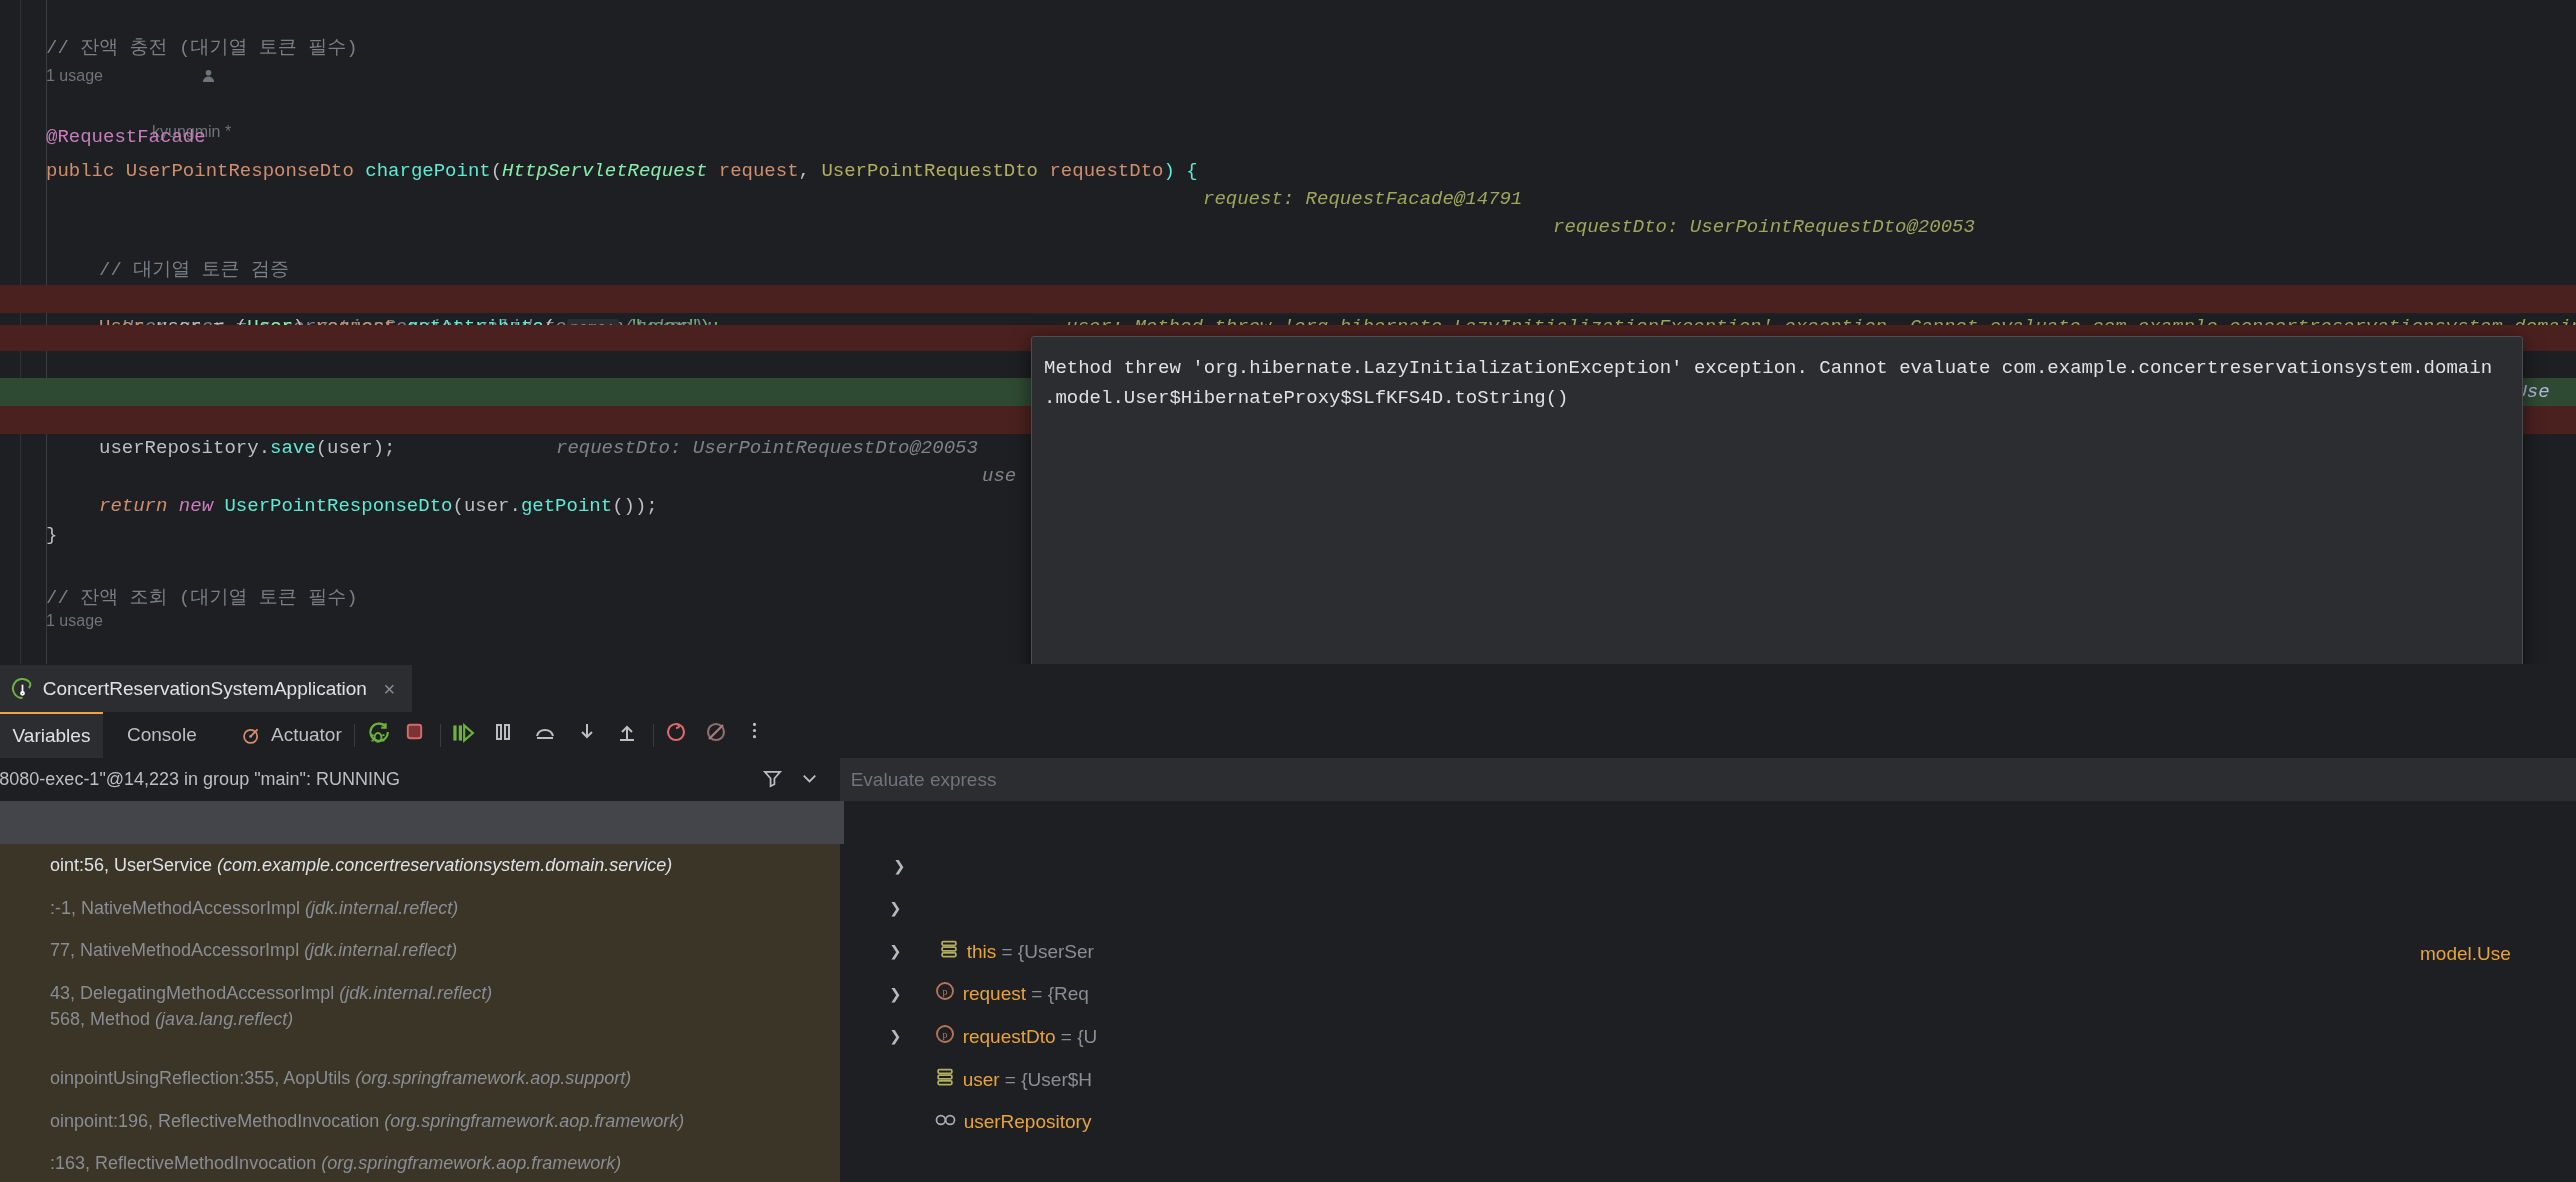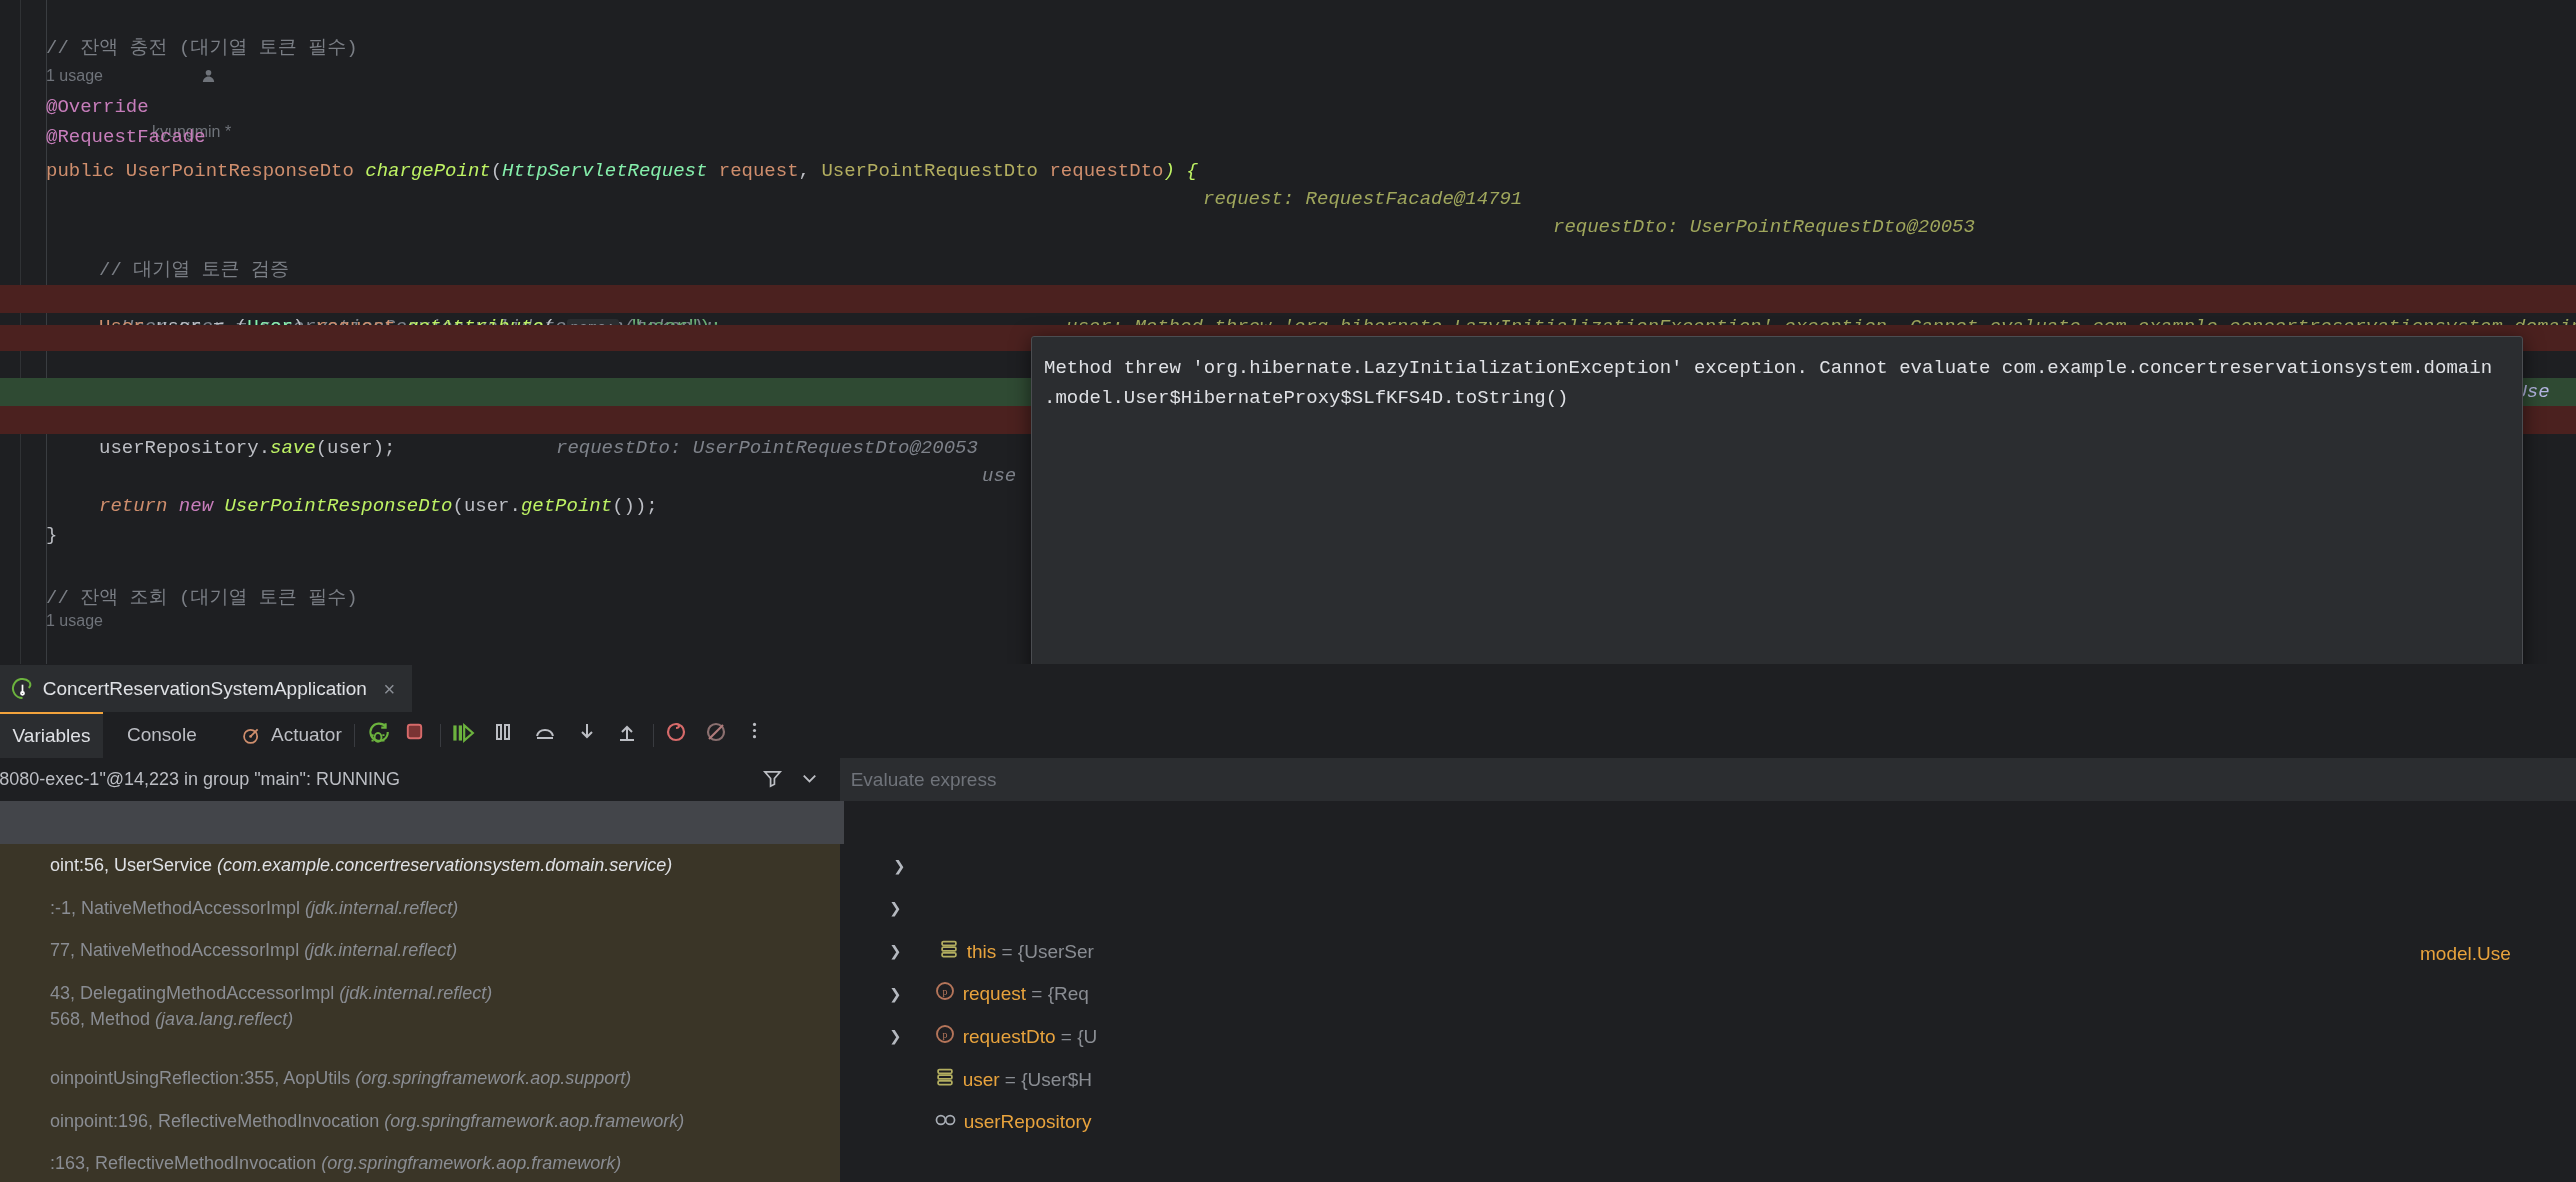--- a/index.html
+++ b/index.html
@@ -25,21 +25,21 @@
     font-family:"Liberation Mono","DejaVu Sans Mono",monospace;
   }
   .code{position:absolute;left:46px;white-space:pre;}
   .lnum{position:absolute;left:0;width:38px;text-align:right;color:#606366;font-size:16.7px;}
 
   
   .c-comment{color:#7a7e85;}
   .c-kw{color:#cf8e6d;text-align:center;}
   .c-kw2{color:#c77dbb;}
   .c-type{color:#86efac;}
-  .c-method{color:#bef264;font-style:italic;}
+  .c-method{color:#5eead4;}
   .c-str{color:#6aab73;}
   .c-plain{color:#bcbec4;}
   .c-orange{color:#cf8e6d;}
   .c-purple{color:#c77dbb;}
   .c-yellow{color:#b3ae60;}
   .hint-green{color:#9fa65c;font-style:italic;}
   .hint-grey{color:#7e828a;font-style:italic;}
   .paramhint{
     background:#2b2d30;color:#868a91;border-radius:3px;
     padding:0.8px 3.8px;font-size:15px;font-style:normal;
@@ -140,23 +140,20 @@
     <span class="code usagebar" style="left:46px">1 usage</span>
     <span class="code" style="left:133px;top:0">
       <svg width="15" height="15" viewBox="0 0 16 16" style="vertical-align:-2.3px">
         <circle cx="8" cy="5" r="3" fill="#6f737a"></circle>
         <path d="M2 15c0-3.3 2.7-6 6-6s6 2.7 6 6z" fill="#6f737a"></path>
       </svg>
     </span>
     <span class="code usagebar" style="left:152px">kyungmin *</span>
   </div>
 
-  <div class="line" style="top:65px">
-    <span class="code c-purple" style="left:46px">@Override</span>
-  </div>
 
   <div class="line" style="top:95px">
     <span class="code c-purple" style="left:46px">@RequestFacade</span>
   </div>
 
   <div class="line" style="top:129px">
     <span class="code" style="left:46px"><span class="c-kw">public </span><span class="c-orange">UserPointResponseDto </span><span class="c-method">chargePoint</span><span class="c-plain">(</span><span class="c-type" style="font-style:italic">HttpServletRequest </span><span class="c-orange">request</span><span class="c-plain">, </span><span class="c-yellow">UserPointRequestDto </span><span class="c-orange">requestDto</span><span class="c-method">) {</span></span>
     <span class="code hint-green" style="left:1203px">request: RequestFacade@14791</span>
     <span class="code hint-green" style="left:1553px">requestDto: UserPointRequestDto@20053</span>
   </div>

